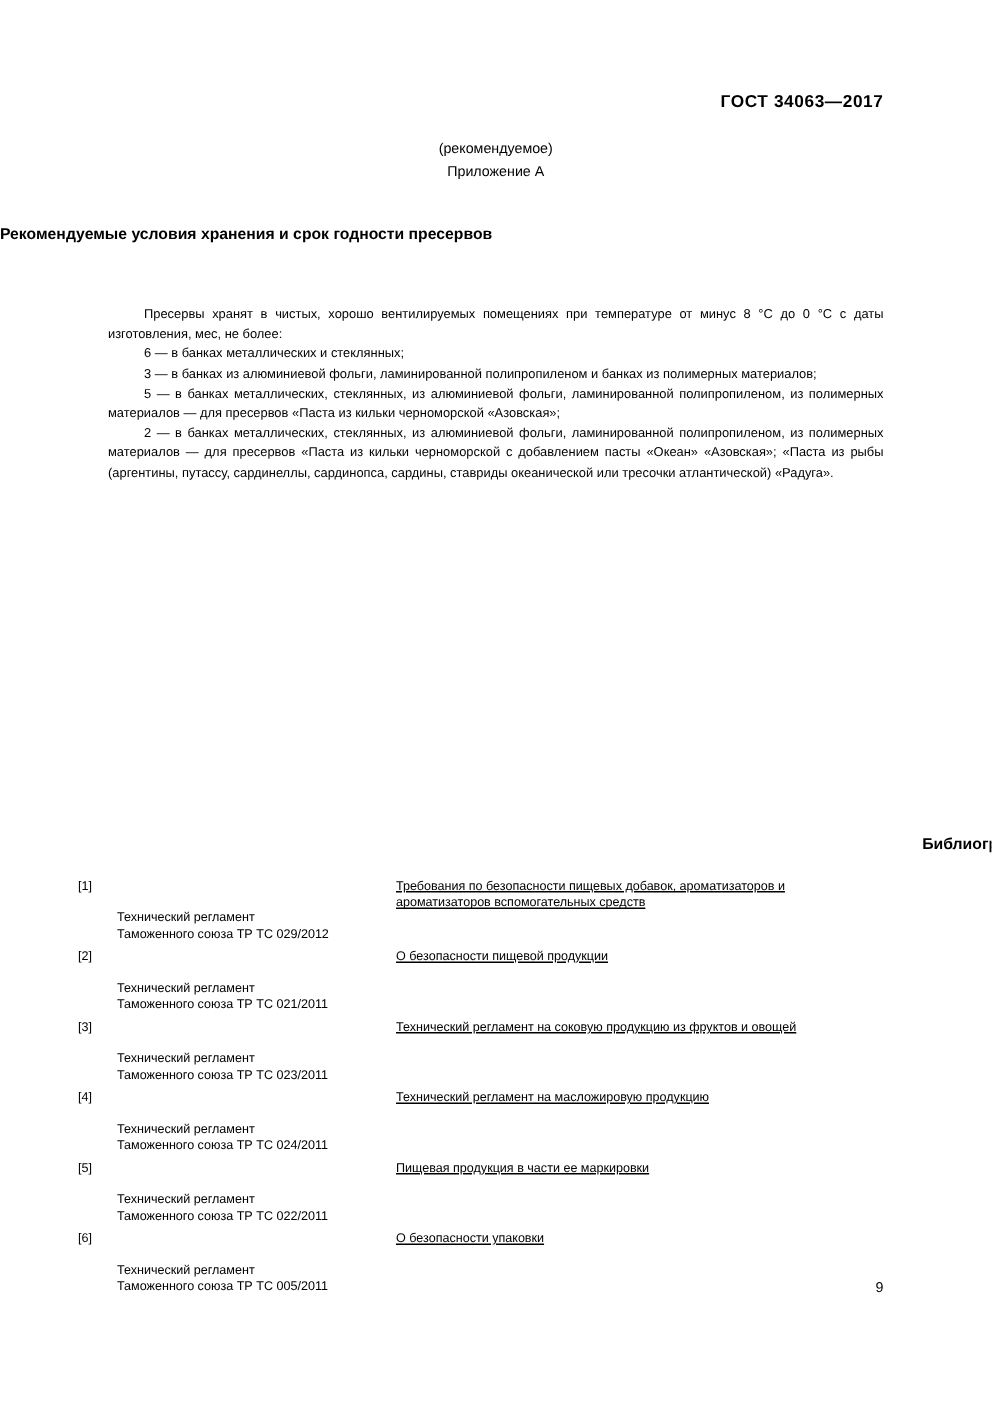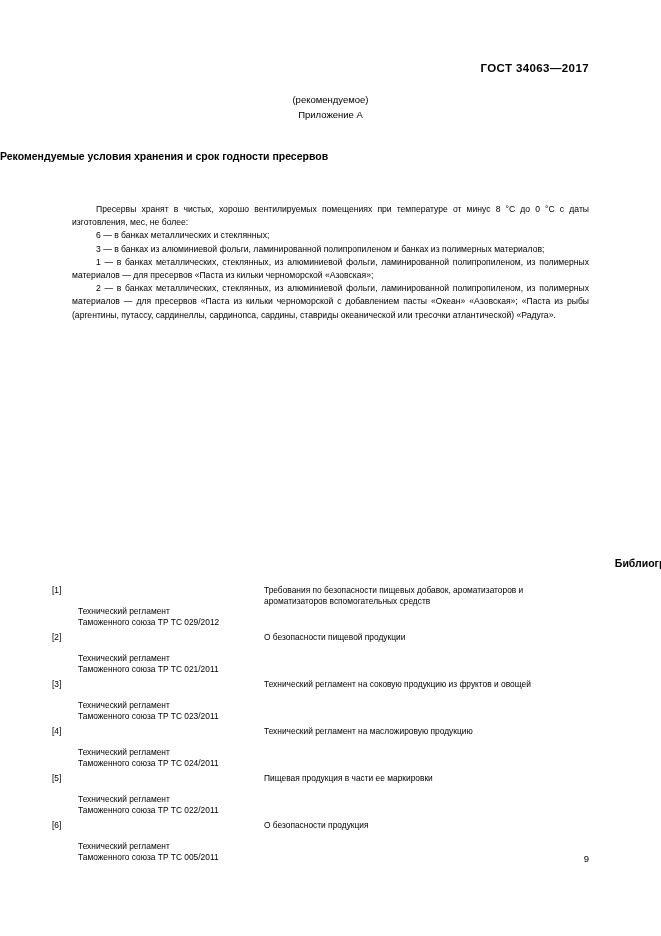--- a/index.html
+++ b/index.html
@@ -99,20 +99,21 @@
   }
   .biblio-reg {
     width: 186px;
     flex: 0 0 186px;
     margin-top: 21px;
   }
   .biblio-desc {
     flex: 1 1 auto;
     padding-left: 0px;
     text-align: justify;
+    text-decoration: underline;
   }
   .biblio-desc .d2 { display:block; }
   .page-number {
     position: absolute;
     bottom: 72px;
     right: 72px;
     font-size: 9.5px;
   }
 </style>
 </head>
@@ -126,21 +127,21 @@
     <div class="appendix-line second">(рекомендуемое)</div>
     <div class="appendix-line">Приложение А</div>
   </div>
 
   <div class="section-title">Рекомендуемые условия хранения и срок годности пресервов</div>
 
   <div class="body-text">
     <p class="indent">Пресервы хранят в чистых, хорошо вентилируемых помещениях при температуре от минус 8 °С до 0 °С с даты изготовления, мес, не более:</p>
     <p class="indent">6 — в банках металлических и стеклянных;</p>
     <p class="indent">3 — в банках из алюминиевой фольги, ламинированной полипропиленом и банках из полимерных материалов;</p>
-    <p class="indent">1 — в банках металлических, стеклянных, из алюминиевой фольги, ламинированной полипропиленом, из полимерных материалов — для пресервов «Паста из кильки черноморской «Азовская»;</p>
+    <p class="indent">5 — в банках металлических, стеклянных, из алюминиевой фольги, ламинированной полипропиленом, из полимерных материалов — для пресервов «Паста из кильки черноморской «Азовская»;</p>
     <p class="indent">2 — в банках металлических, стеклянных, из алюминиевой фольги, ламинированной полипропиленом, из полимерных материалов — для пресервов «Паста из кильки черноморской с добавлением пасты «Океан» «Азовская»; «Паста из рыбы (аргентины, путассу, сардинеллы, сардинопса, сардины, ставриды океанической или тресочки атлантической) «Радуга».</p>
   </div>
 
   <div class="biblio-title">Библиография</div>
 
   <div class="biblio">
 
     <div class="biblio-row">
       <div class="biblio-num">[1]</div>
       <div class="biblio-reg">
@@ -197,21 +198,21 @@
       </div>
     </div>
 
     <div class="biblio-row">
       <div class="biblio-num">[6]</div>
       <div class="biblio-reg">
         <span>Технический регламент</span><br>
         <span>Таможенного союза ТР ТС 005/2011</span>
       </div>
       <div class="biblio-desc">
-        <span>О безопасности продукция</span>
+        <span>О безопасности упаковки</span>
       </div>
     </div>
 
   </div>
 
   <div class="page-number">9</div>
 
 </div>
 
 </body></html>

